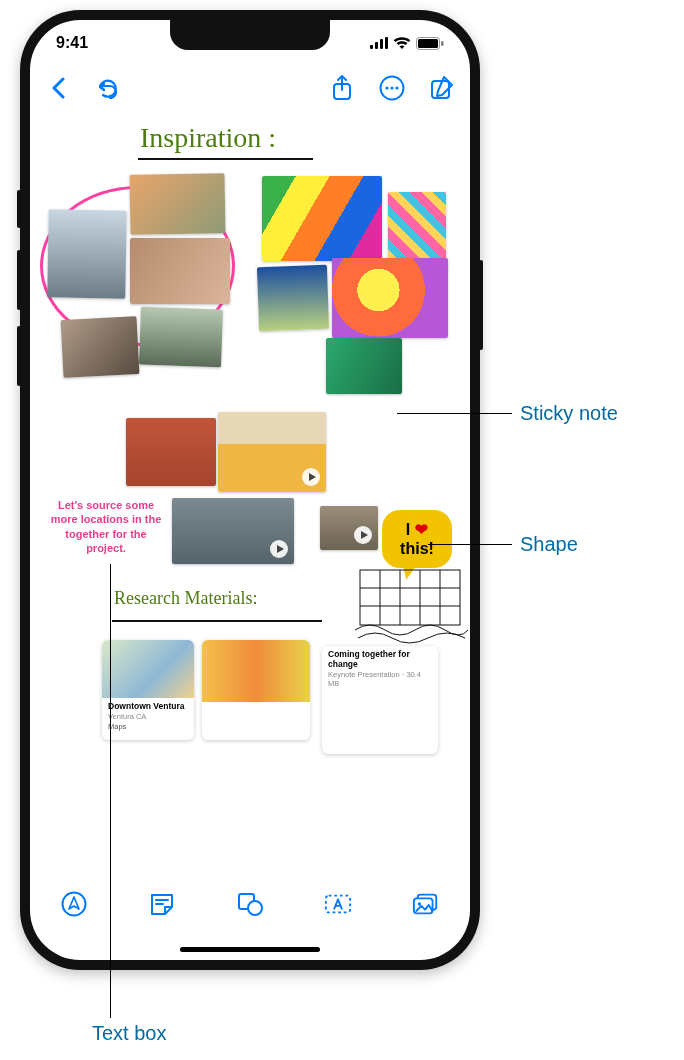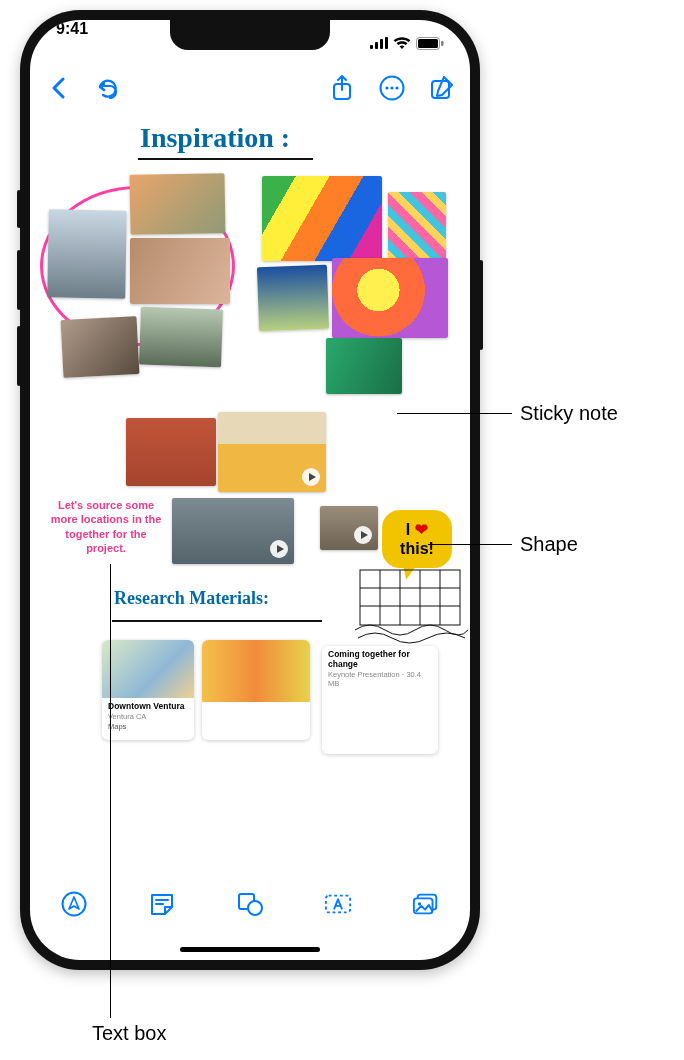--- a/index.html
+++ b/index.html
@@ -52,20 +52,21 @@
     border-bottom-right-radius: 18px;
     z-index: 50;
   }
   
   .status {
     position: absolute;
     top: 0; left: 0; right: 0;
     height: 46px;
     display: flex;
     justify-content: space-between;
+    align-items: center;
     padding: 0 26px;
     font-weight: 600;
     font-size: 16px;
     z-index: 40;
   }
   .status-right { display:flex; align-items:center; gap:5px; }
   .status svg { display:block; }
   
   .topbar {
     position: absolute;
@@ -82,22 +83,21 @@
   
   .canvas {
     position:absolute;
     top: 90px; left:0; right:0; bottom: 80px;
     background:#fff;
   }
   .handw {
     position:absolute;
     font-family: "Brush Script MT","Segoe Script",cursive;
     font-size: 28px;
-    color:#0369a1;
-    font-weight:bold;
+    color:#4d7c0f;
   }
   .underline {
     position:absolute;
     height:2px;
     background:#111;
   }
   .photo {
     position:absolute;
     border-radius:2px;
     box-shadow: 0 1px 3px rgba(0,0,0,.25);
@@ -190,21 +190,21 @@
     transform:translateX(-50%);
     width:140px; height:5px;
     background:#000;
     border-radius:3px;
   }
   
   .callout-label {
     position:absolute;
     font-size:20px;
     font-family:-apple-system,Arial,sans-serif;
-    color:#000000;
+    color:#0369a1;
   }
   .callout-line {
     position:absolute;
     background:#000;
   }
 </style>
 </head>
 <body>
 
 <div class="phone">

